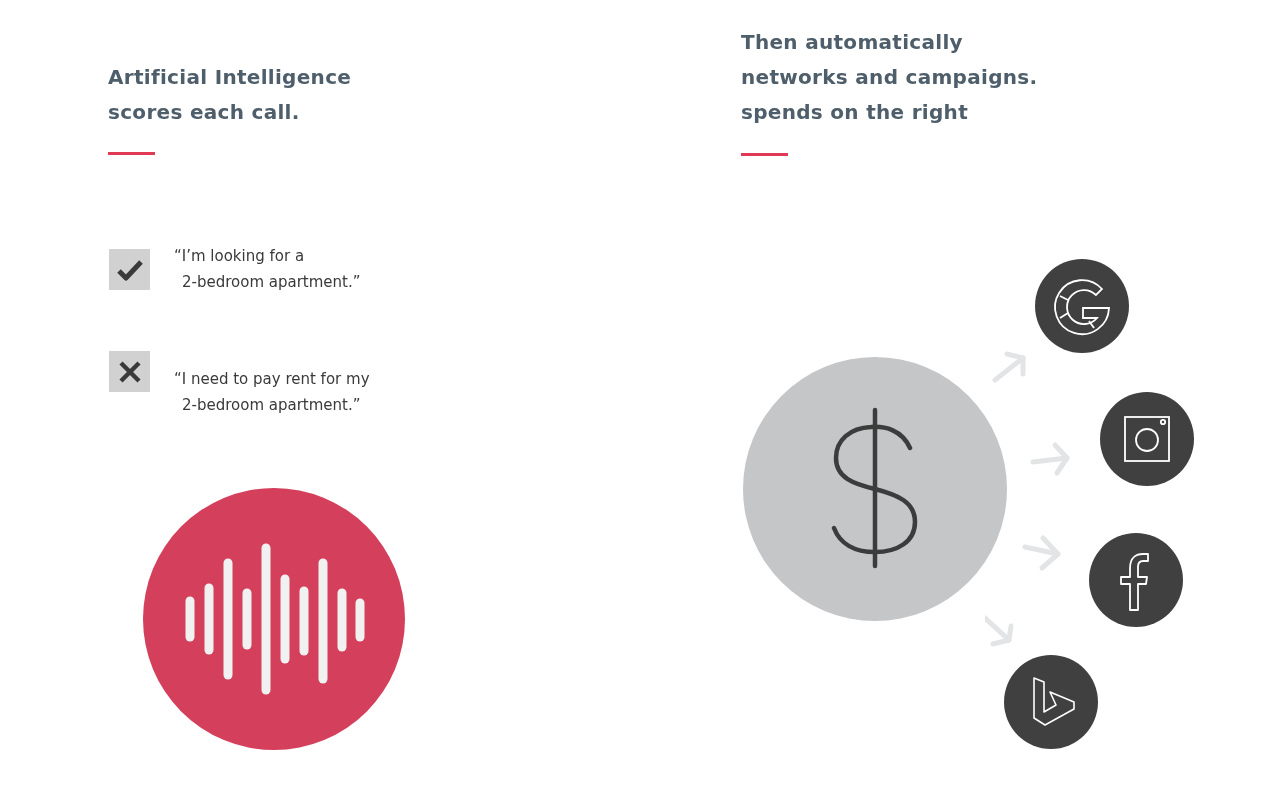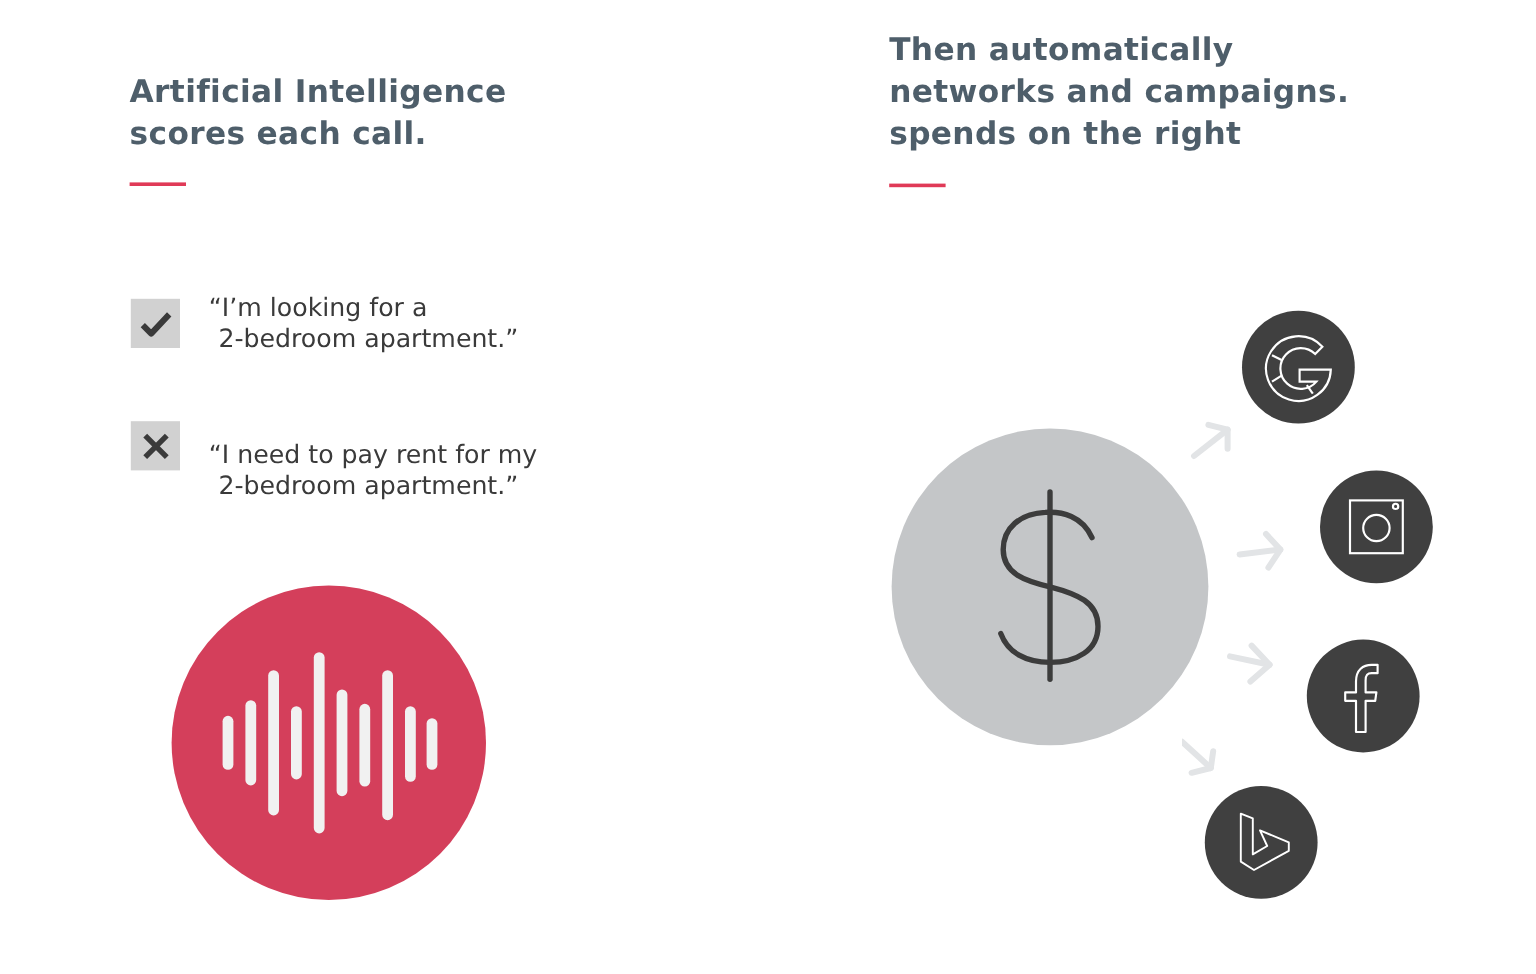--- a/index.html
+++ b/index.html
@@ -1,22 +1,22 @@
 <!DOCTYPE html>
 <html><head>
 <meta charset="utf-8">
 <style>
   html, body { margin:0; padding:0; }
   body { width:1280px; height:812px; background:#ffffff; position:relative; overflow:hidden;
          font-family:"DejaVu Sans", sans-serif; }
-  .heading { position:absolute; color:#4e5e6a; font-weight:bold; font-size:26px; line-height:35px; margin:0; letter-spacing:0.3px; }
+  .heading { position:absolute; color:#4e5e6a; font-weight:bold; font-size:20px; line-height:35px; margin:0; letter-spacing:0.3px; }
   .heading span { display:block; white-space:nowrap; }
   .underline { position:absolute; height:3px; width:47px; background:#e03a57; }
   .check-box { position:absolute; width:41px; height:41px; background:#d1d1d1; display:flex; align-items:center; justify-content:center; }
-  .quote { position:absolute; color:#3a3a3a; font-size:21px; line-height:26px; white-space:nowrap; }
+  .quote { position:absolute; color:#3a3a3a; font-size:15px; line-height:26px; white-space:nowrap; }
   .quote span { display:block; }
   .abs { position:absolute; }
 </style>
 </head>
 <body>
 
 
 
 
 <h2 class="heading" style="left:108px; top:60px;">

